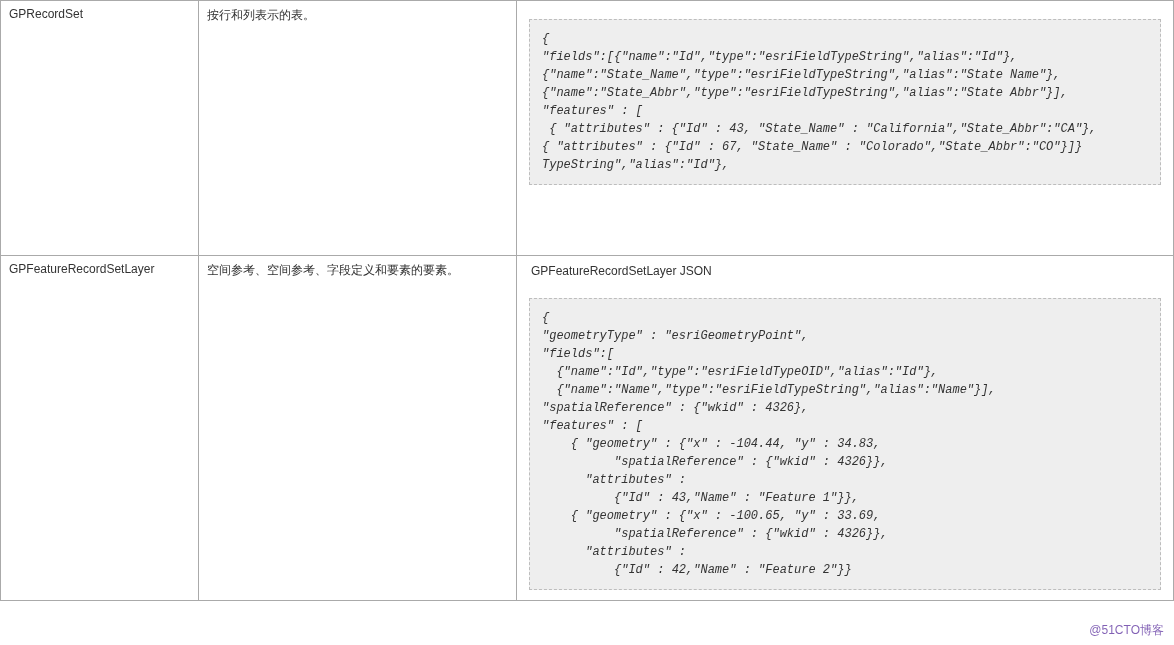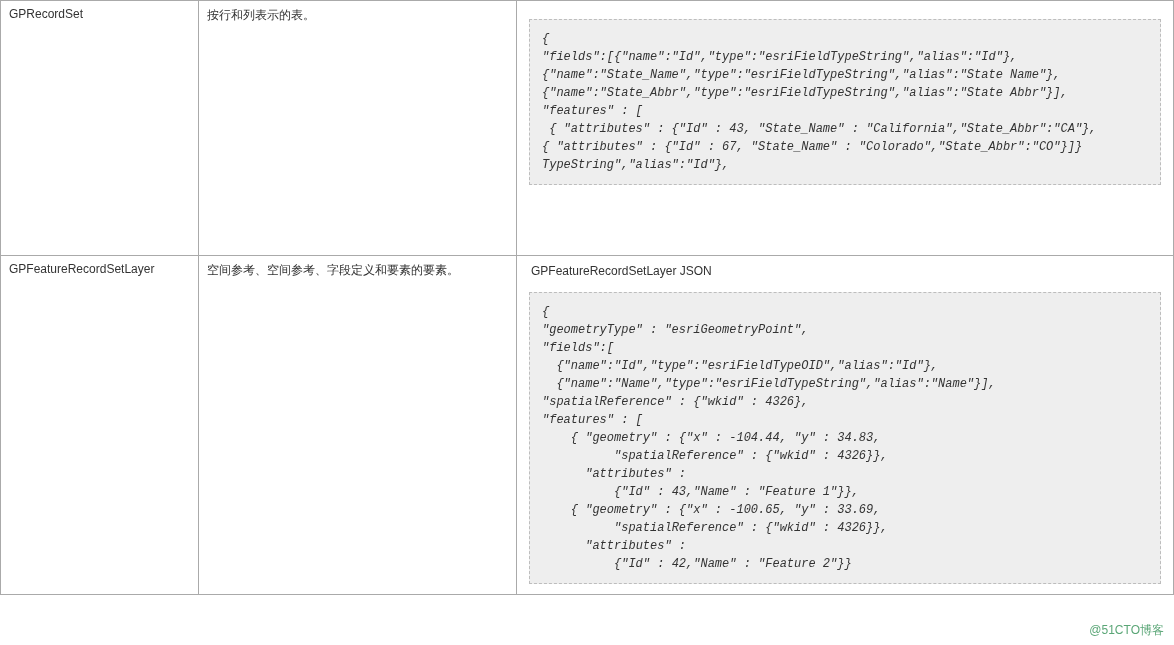--- a/index.html
+++ b/index.html
@@ -20,40 +20,40 @@
   table.outer > tbody > tr > td {
     border: 1px solid #aaa;
     vertical-align: top;
     padding: 6px 8px 10px 8px;
   }
   td.col-name { width: 198px; }
   td.col-desc { width: 318px; }
   td.col-example { }
   .col-example-inner { padding: 0 4px; }
   .spacer-top { height: 10px; }
-  .example-title { margin: 2px 0 14px 2px; font-size: 12px; }
+  .example-title { margin: 2px 0 20px 2px; font-size: 12px; }
   pre.codeblock {
     margin: 2px 0 0 0;
     padding: 10px 12px;
     background: #eeeeee;
     border: 1px dashed #bdbdbd;
     font-family: "Courier New", Consolas, monospace;
     font-size: 12px;
     font-style: italic;
     line-height: 1.5;
     white-space: pre-wrap;
     word-break: break-all;
     color: #333;
   }
   .watermark {
     position: fixed;
     right: 10px;
     bottom: 6px;
     font-size: 12px;
-    color: #15803d;
+    color: #4c1d95;
     opacity: 0.7;
     pointer-events: none;
     text-align: right;
   }
 </style>
 </head>
 <body>
 
 <table class="outer">
   <colgroup>

